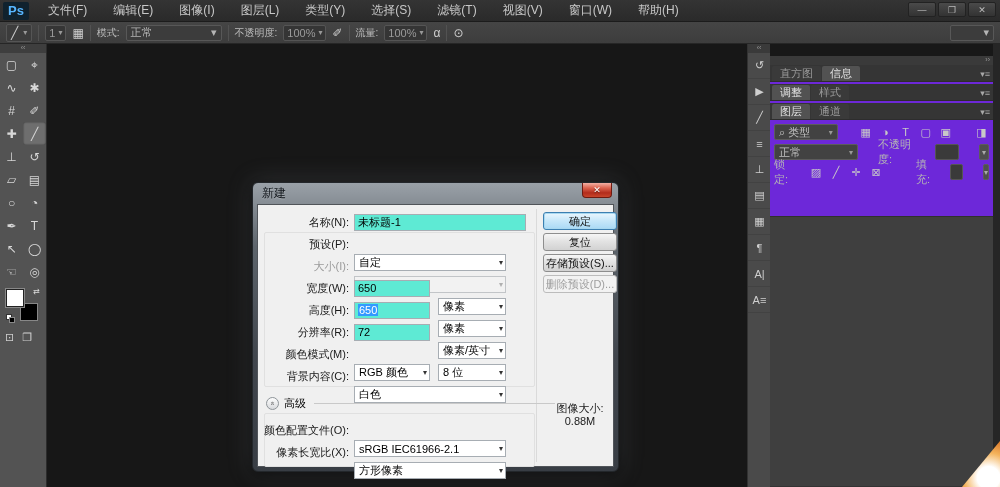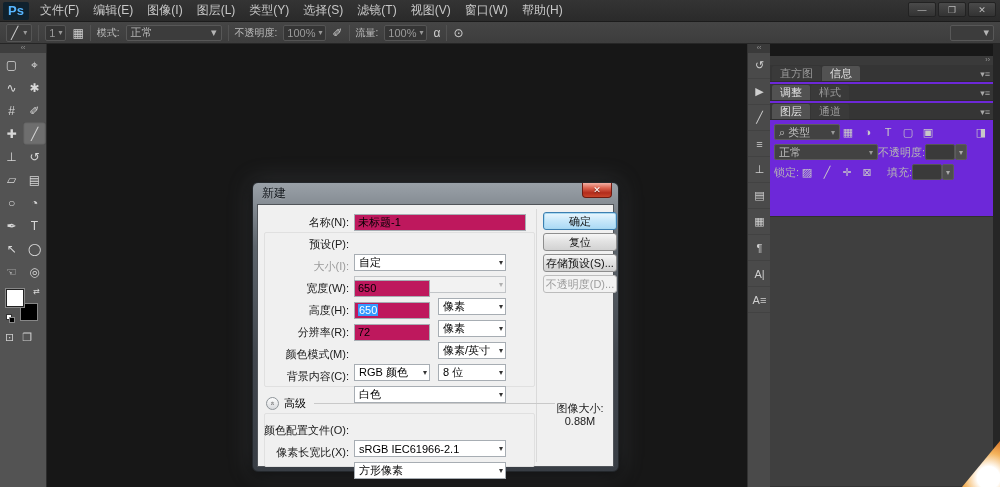--- a/index.html
+++ b/index.html
@@ -9,21 +9,21 @@
     font-family:"Liberation Sans","DejaVu Sans",sans-serif;
     font-size:12px; color:#cfcfcf; -webkit-font-smoothing:antialiased;
   }
 
   
   .menubar { position:absolute; left:0; top:0; width:1000px; height:22px;
     background:linear-gradient(#343434,#2a2a2a); border-bottom:1px solid #1c1c1c;
     display:flex; align-items:center; }
   .ps-logo { width:26px; height:18px; margin:0 4px 0 3px; display:flex; align-items:center; justify-content:center;
     background:#10222e; color:#57b6ff; font-weight:bold; font-size:13px; border-radius:2px; }
-  .menu-items { display:flex; align-items:center; gap:0; }
+  .menu-items { display:flex; align-items:center; gap:12px;margin-left:8px; }
   .menu-item { padding:2px 7px; color:#c8c8c8; font-size:12px; cursor:default; }
   .win-controls { position:absolute; right:4px; top:2px; display:flex; gap:2px; }
   .win-btn { width:28px; height:15px; background:linear-gradient(#4a4a4a,#333);
     border:1px solid #222; border-radius:2px; color:#bbb; font-size:9px;
     display:flex; align-items:center; justify-content:center; }
 
   
   .optionsbar { position:absolute; left:0; top:22px; width:1000px; height:22px;
     background:linear-gradient(#454545,#3d3d3d); border-bottom:1px solid #262626;
     display:flex; align-items:center; gap:6px; padding:0 6px; }
@@ -67,21 +67,21 @@
   
   .panels { position:absolute; left:770px; top:56px; width:223px; height:443px; background:#6d28d9; }
   .panels-head { height:9px; background:#3a3a3a; color:#999; font-size:7px; text-align:right; line-height:8px; padding-right:3px; }
   .tab-row { position:relative; height:17px; background:#353535; border-bottom:1px solid #2d2d2d;
     display:flex; align-items:flex-end; gap:1px; padding:2px 2px 0 2px; margin-bottom:2px; }
   .tab { height:15px; padding:0 8px; font-size:11px; display:flex; align-items:center;
     background:#3a3a3a; color:#9a9a9a; border-radius:2px 2px 0 0; }
   .tab.active { background:#525252; color:#e2e2e2; }
   .panel-menu { position:absolute; right:3px; top:4px; color:#a8a8a8; font-size:9px; }
 
-  .lrow { position:relative; height:20px; display:flex; align-items:center; gap:0; padding:0 4px; }
+  .lrow { position:relative; height:20px; display:flex; align-items:center; gap:20px; padding:0 4px; }
   .dcombo { display:flex; align-items:center; justify-content:space-between; background:#424242;
     border:1px solid #5c5c5c; border-radius:2px; height:16px; padding:0 4px; color:#c0c0c0; font-size:11px; }
   .dcombo .arrow { font-size:8px; color:#999; margin-left:4px; }
   .dlabel { color:#b5b5b5; font-size:11px; }
   .dval { width:30px; height:16px; background:#3a3a3a; border:1px solid #555; border-radius:2px; }
   .darr { width:12px; height:16px; background:#4e4e4e; border:1px solid #5c5c5c; border-radius:2px;
     color:#aaa; font-size:8px; display:flex; align-items:center; justify-content:center; }
   .licon { color:#c8c8c8; font-size:11px; width:16px; text-align:center; }
   .filter-icons { display:flex; gap:4px; }
   .layers-list { position:absolute; left:0; top:160px; width:223px; height:270px; background:#3f3f3f; border-top:1px solid #303030; }
@@ -104,21 +104,21 @@
     background:linear-gradient(#f2b0a4, #dc6450 35%, #b32c1c 70%, #c8452c);
     border:1px solid #6e1a10; border-top:none; border-radius:0 0 4px 4px;
     color:#fff; font-size:9px; display:flex; align-items:center; justify-content:center;
     text-shadow:0 1px 1px rgba(0,0,0,.5); }
   .dlg-body { position:absolute; left:4px; right:4px; top:21px; bottom:4px;
     background:#f0f0f0; border:1px solid #505459; color:#000; font-size:11px; }
 
   .drow { position:absolute; left:0; width:305px; height:18px; display:flex; align-items:center; }
   .dl { width:96px; text-align:right; padding-right:5px; color:#1a1a1a; white-space:nowrap; }
   .dl.disabled { color:#9a9a9a; }
-  .tinput { height:17px; background:#be185d; border:1px solid #a7adb3; padding:4px 3px;
+  .tinput { height:17px; background:#5eead4; border:1px solid #a7adb3; padding:4px 3px;
     display:flex; align-items:center; color:#000;text-align:center; }
   .sel-text { background:#3399ff; color:#fff; padding:0 1px; }
   .combo { height:17px; background:#fff; border:1px solid #a7adb3; padding:0 2px 0 4px;
     display:flex; align-items:center; justify-content:space-between; color:#000;margin-top:37px; }
   .combo .carr { font-size:8px; color:#333; margin-left:4px; }
   .combo.disabled { background:#f2f2f2; border-color:#c2c5c8; color:#9a9a9a; }
   .combo.disabled .carr { color:#b0b0b0; }
   .group-frame { position:absolute; border:1px solid #e0e0e0; border-radius:2px; }
   .vdivider { position:absolute; left:278px; top:4px; bottom:4px; width:1px; background:#dadada; }
 
@@ -430,19 +430,19 @@
       <div class="combo" style="width:152px">
         <span>方形像素</span>
         <span class="carr">▾</span>
       </div>
     </div>
 
     <div class="side">
       <div class="btn default" style="top:7px">确定</div>
       <div class="btn" style="top:28px">复位</div>
       <div class="btn" style="top:49px">存储预设(S)...</div>
-      <div class="btn disabled" style="top:70px">不透明度(D)...</div>
+      <div class="btn disabled" style="top:70px">删除预设(D)...</div>
       <div class="img-size" style="top:196px">图像大小:</div>
       <div class="img-size" style="top:210px">0.88M</div>
     </div>
 
   </div>
 </div>
 
 </body></html>

